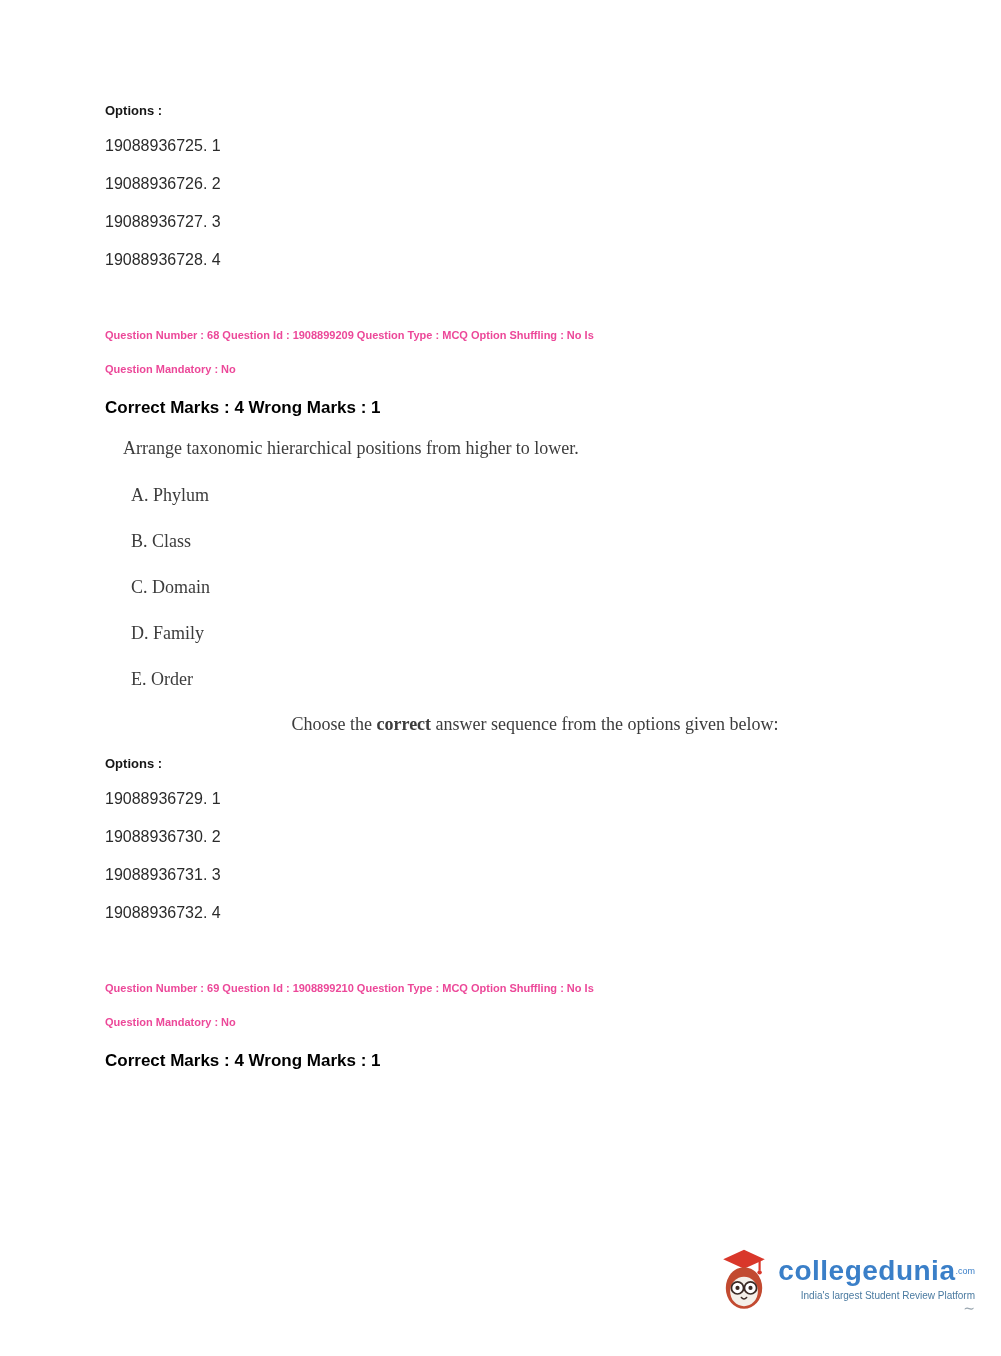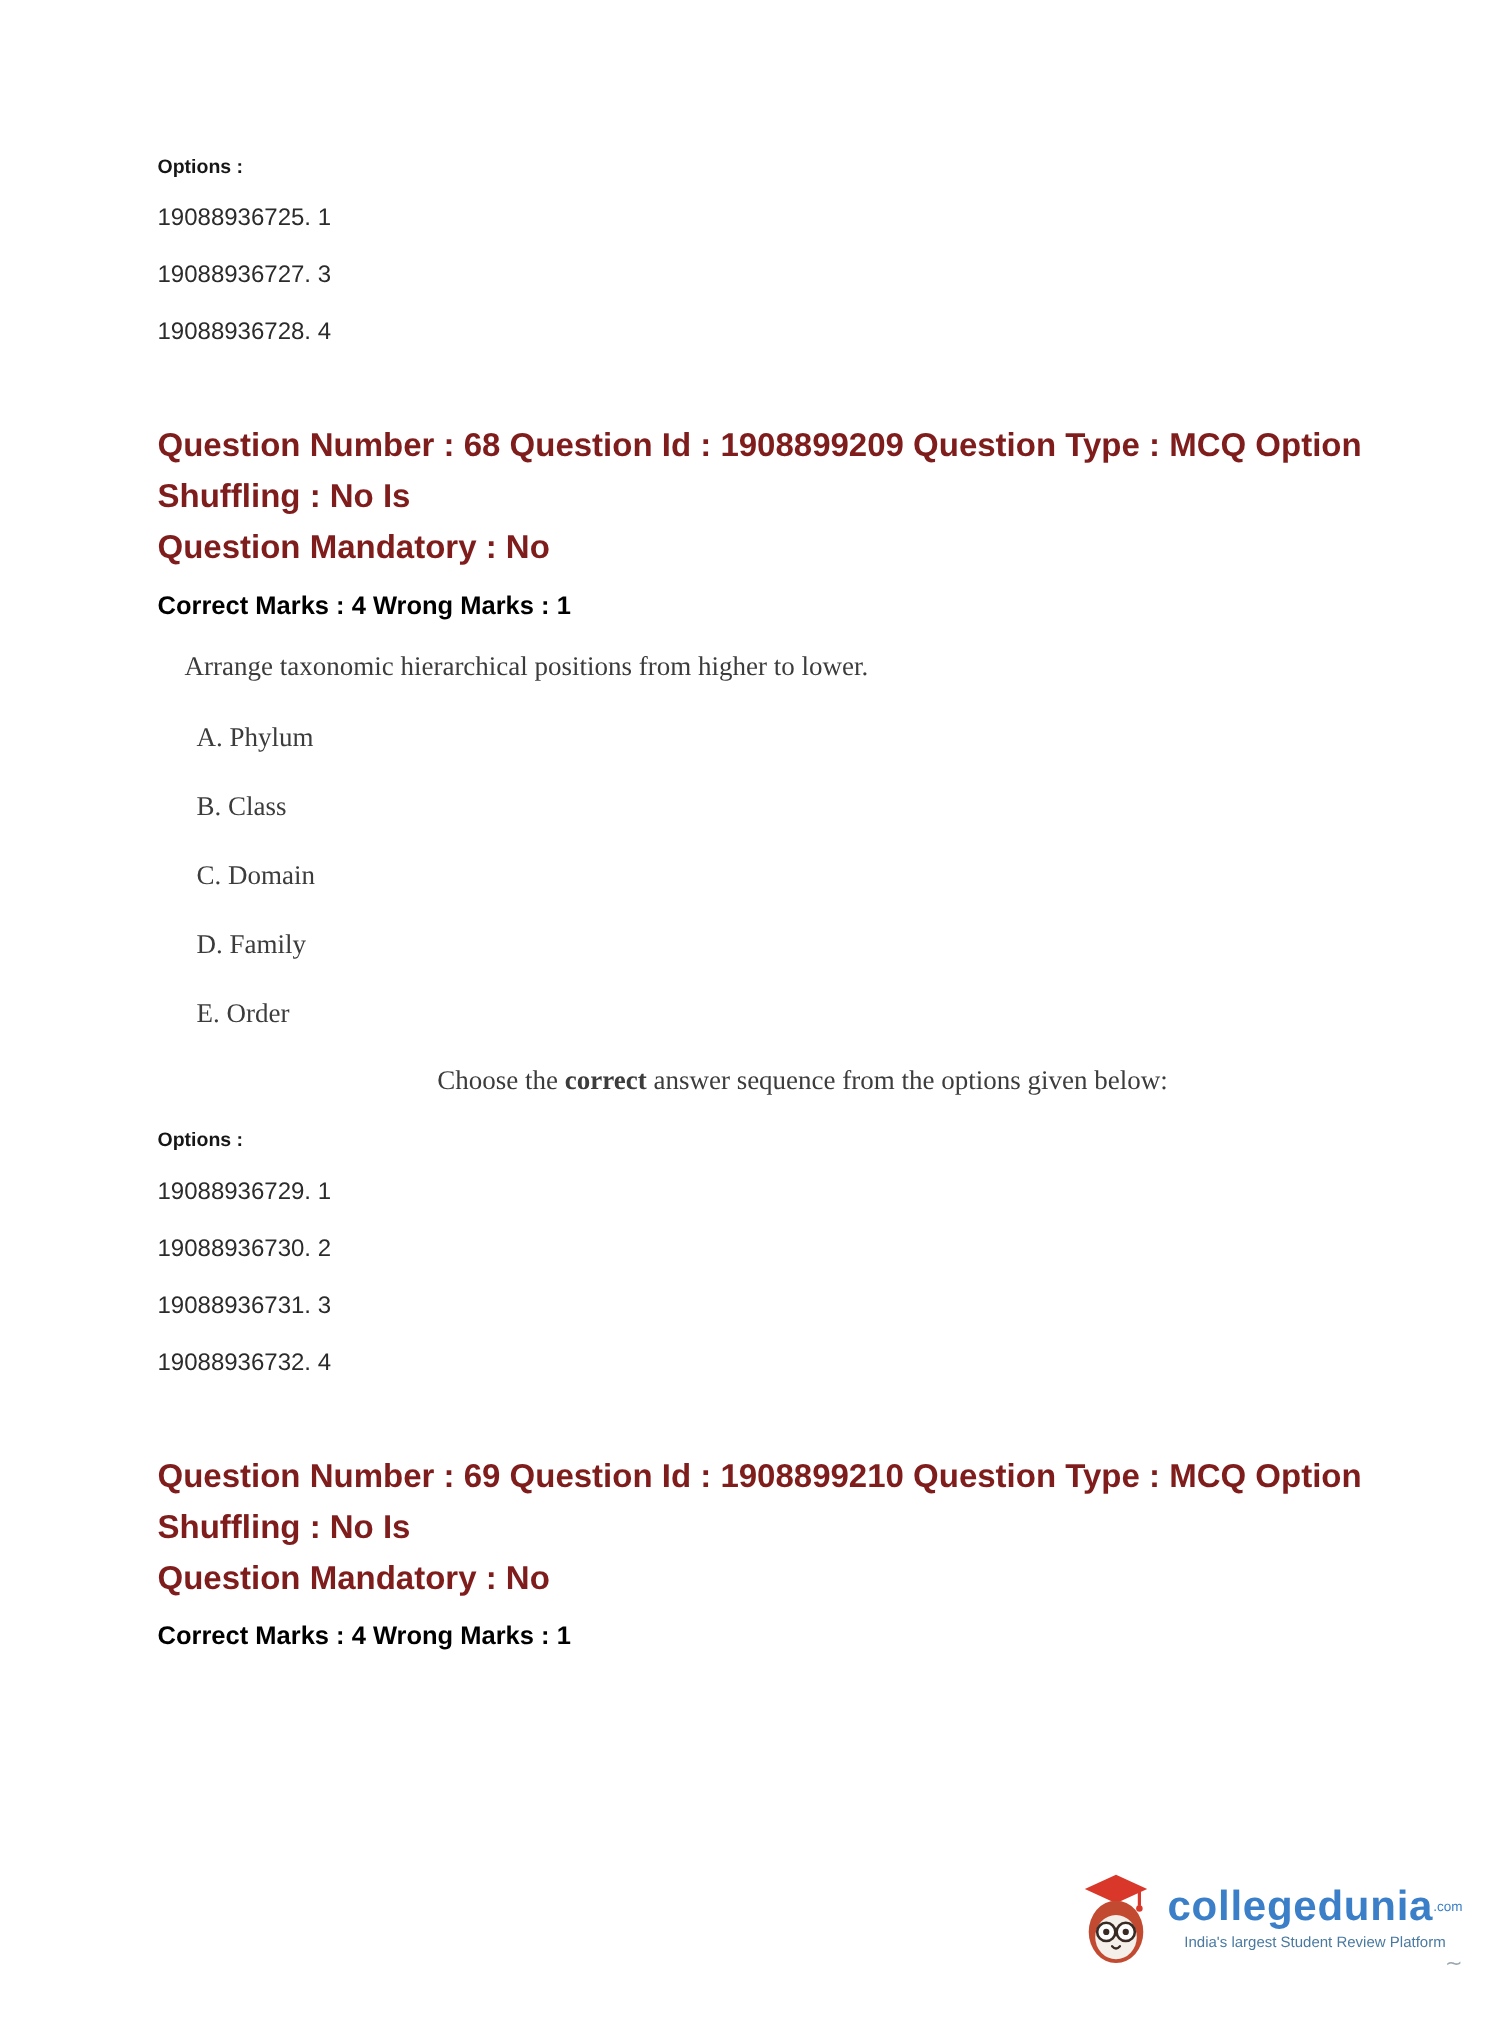--- a/index.html
+++ b/index.html
@@ -29,23 +29,23 @@
     margin: 0 0 20px 0;
   }
   .option-line {
     font-size: 16px;
     color: #2b2b2b;
     margin: 0 0 22px 0;
     line-height: 16px;
   }
   .q-section { margin-top: 50px; }
   .q-header {
-    font-size: 22px;
+    font-size: 11px;
     font-weight: 700;
-    color: #7f1d1d;
+    color: #ec4899;
     line-height: 34px;
     margin: 0;
     max-width: 820px;
   }
   .q-marks {
     font-size: 17px;
     font-weight: 700;
     color: #000000;
     margin: 5px 0 0 0;
     line-height: 34px;
@@ -104,38 +104,39 @@
     font-size: 9px;
     font-weight: 400;
     color: #3a7fc8;
     vertical-align: 6px;
     letter-spacing: 0;
   }
   .tagline {
     font-size: 10px;
     color: #4a7aa0;
     margin-top: 4px;
-    text-align: center;
+    text-align: right;
   }
   .swoosh {
     text-align: right;
     color: #9aa7b0;
     font-size: 14px;
     line-height: 10px;
     margin-top: 2px;
   }
 </style>
 </head>
 <body>
 
 <div class="page">
 
   <section>
     <p class="bold-label">Options :</p>
     <p class="option-line">19088936725. 1</p>
+    <p class="option-line">19088936726. 2</p>
     <p class="option-line">19088936727. 3</p>
     <p class="option-line">19088936728. 4</p>
   </section>
 
   <section class="q-section">
     <p class="q-header">Question Number : 68 Question Id : 1908899209 Question Type : MCQ Option Shuffling : No Is</p>
     <p class="q-header">Question Mandatory : No</p>
     <p class="q-marks">Correct Marks : 4 Wrong Marks : 1</p>
 
     <div class="q-body">

